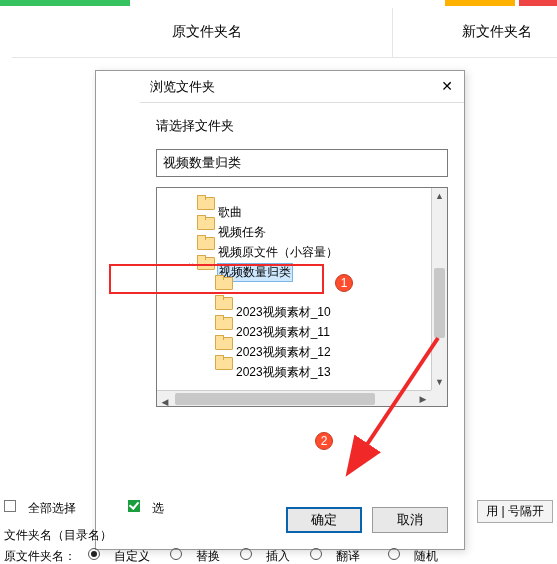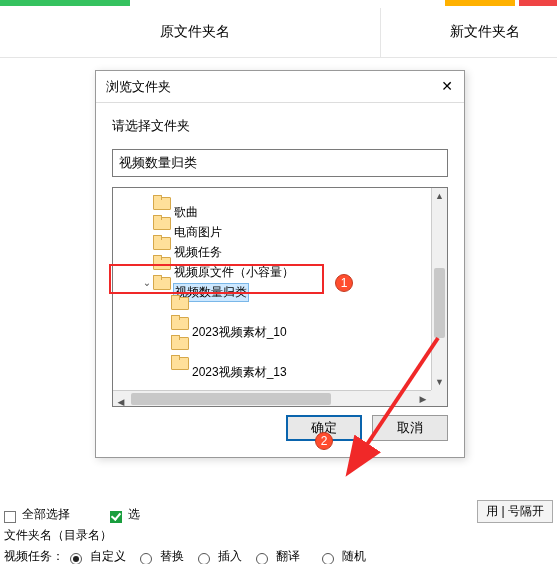--- a/index.html
+++ b/index.html
@@ -3,26 +3,26 @@
 <meta charset="utf-8">
 <style>
   * { box-sizing: border-box; font-family: "Microsoft YaHei", "SimSun", Arial, sans-serif; }
   body { margin: 0; width: 557px; height: 564px; background: #fff; overflow: hidden; position: relative; }
 
   .top-strip { position: absolute; top: 0; left: 0; right: 0; height: 6px; }
   .top-strip .a { position:absolute; left:0; width:130px; height:6px; background:#35c25f; }
   .top-strip .b { position:absolute; right:42px; width:70px; height:6px; background:#ffb100; }
   .top-strip .c { position:absolute; right:0; width:38px; height:6px; background:#ef4444; }
 
-  .cols { position:absolute; top:8px; left:0; right:0; height:50px; border-bottom:1px solid #e5e5e5; }
+  .cols { position:absolute; top:8px; left:12px; right:0; height:50px; border-bottom:1px solid #e5e5e5; }
   .cols .sep { position:absolute; top:0; left:380px; width:1px; height:100%; background:#e5e5e5; }
   .cols .h1 { position:absolute; left:160px; top:15px; font-size:14px; }
   .cols .h2 { position:absolute; left:450px; top:15px; font-size:14px;text-align:center; }
 
-  .dialog { position:absolute; left:95px; top:70px; width:370px; height:388px; background:#fff; border:1px solid #999; box-shadow:2px 2px 8px rgba(0,0,0,.15); }
+  .dialog { position:absolute; left:95px; top:70px; width:370px; height:480px; background:#fff; border:1px solid #999; box-shadow:2px 2px 8px rgba(0,0,0,.15);padding-left:44px; }
   .dlg-title { height:32px; line-height:32px; padding:0 10px; border-bottom:1px solid #ddd; font-size:13px; position:relative; }
   .dlg-close { position:absolute; right:6px; top:4px; width:22px; height:22px; text-align:center; line-height:22px; font-size:14px; cursor:pointer; }
   .dlg-sub { padding:14px 16px 6px; font-size:13px; }
   .dlg-path { margin:8px 16px 10px; border:1px solid #7a7a7a; padding:4px 6px; font-size:13px; background:#fff; }
   .tree-wrap { margin:0 16px; border:1px solid #7a7a7a; height:220px; background:#fff; position:relative; overflow:hidden; }
   .tree { position:absolute; inset:0 16px 16px 0; overflow:hidden; padding-top:4px; }
   .tree-row { display:flex; align-items:center; height:20px; font-size:12px; white-space:nowrap; }
   .indent { display:inline-block; height:1px; }
   .exp { width:12px; text-align:center; font-size:10px; color:#555; display:inline-block; }
   .folder-icon { width:16px; height:14px; display:inline-block; margin-right:4px; vertical-align:middle; position:relative; }
@@ -42,21 +42,21 @@
 
   .dlg-btns { position:absolute; right:16px; bottom:16px; display:flex; gap:10px; }
   .btn { width:76px; height:26px; font-size:13px; background:#e8e8e8; border:1px solid #999; cursor:pointer; display:flex; align-items:center; justify-content:center; }
   .btn.primary { border:2px solid #0a64ad; background:#e8e8e8; }
 
   .annot { position:absolute; pointer-events:none; }
   .badge { width:18px; height:18px; border-radius:50%; background:#ff4d2e; color:#fff; font-size:12px; display:flex; align-items:center; justify-content:center; border:1px solid #c23b22; }
   .redbox { border:2px solid #f02828; background:transparent; }
 
   .bottom-area { position:absolute; left:0; right:0; bottom:0; height:66px; font-size:12px; }
-  .brow { display:flex; align-items:flex-end; gap:6px; padding:2px 4px; }
+  .brow { display:flex; align-items:flex-start; gap:12px; padding:2px 4px; }
   .cb { width:12px; height:12px; border:1px solid #777; display:inline-block; vertical-align:middle; }
   .cb.checked { background:#1a9e3e; position:relative; border-color:#1a9e3e; }
   .cb.checked::after { content:""; position:absolute; left:2px; top:-1px; width:4px; height:7px; border:solid #fff; border-width:0 2px 2px 0; transform:rotate(40deg); }
   .radio { width:12px; height:12px; border:1px solid #555; border-radius:50%; display:inline-block; vertical-align:middle; position:relative; }
   .radio.on::after { content:""; position:absolute; left:2px; top:2px; width:6px; height:6px; border-radius:50%; background:#222; }
   .obtn { border:1px solid #aaa; padding:2px 8px; margin-left:6px; background:#f4f4f4; }
 </style>
 </head>
 <body>
 
@@ -85,26 +85,20 @@
         <div class="tree-row">
           <span class="indent" style="width: 28px;"></span>
           <span class="exp"></span>
           <span class="folder-icon"></span>
           <span class="tree-label">歌曲</span>
         </div>
         <div class="tree-row">
           <span class="indent" style="width: 28px;"></span>
           <span class="exp"></span>
           <span class="folder-icon"></span>
-          <span class="tree-label">电商图片</span>
-        </div>
-        <div class="tree-row">
-          <span class="indent" style="width: 28px;"></span>
-          <span class="exp"></span>
-          <span class="folder-icon"></span>
           <span class="tree-label">视频任务</span>
         </div>
         <div class="tree-row">
           <span class="indent" style="width: 28px;"></span>
           <span class="exp"></span>
           <span class="folder-icon"></span>
           <span class="tree-label">视频原文件（小容量）</span>
         </div>
         <div class="tree-row">
           <span class="indent" style="width: 28px;"></span>
@@ -120,20 +114,27 @@
         <div class="tree-row">
           <span class="indent" style="width: 46px;"></span>
           <span class="exp"></span>
           <span class="folder-icon"></span>
           <span class="tree-label">2023视频素材_10</span>
         </div>
         <div class="tree-row">
           <span class="indent" style="width: 46px;"></span>
           <span class="exp"></span>
           <span class="folder-icon"></span>
+          <span class="tree-label">2023视频素材_11</span>
+        </div>
+        <div class="tree-row">
+          <span class="indent" style="width: 46px;"></span>
+          <span class="exp"></span>
+          <span class="folder-icon"></span>
+          <span class="tree-label">2023视频素材_12</span>
         </div>
         <div class="tree-row">
           <span class="indent" style="width: 46px;"></span>
           <span class="exp"></span>
           <span class="folder-icon"></span>
           <span class="tree-label">2023视频素材_13</span>
         </div>
       </div>
     <div class="vscroll">
       <div class="up">▲</div>
@@ -178,21 +179,21 @@
     <span style="width:28px"></span>
     <span class="cb checked"></span>
     <span>选</span>
     <span style="flex:1"></span>
     <span class="obtn">用 | 号隔开</span>
   </div>
   <div class="brow">
     <span>文件夹名（目录名）</span>
   </div>
   <div class="brow" id="radios-row">
-    <span>视频任务：</span>
+    <span>原文件夹名：</span>
   <span class="radio on"></span>
       <span style="margin-right: 8px; margin-left: 2px;">自定义</span>
       <span class="radio"></span>
       <span style="margin-right: 8px; margin-left: 2px;">替换</span>
       <span class="radio"></span>
       <span style="margin-right: 8px; margin-left: 2px;">插入</span>
       <span class="radio"></span>
       <span style="margin-right: 16px; margin-left: 2px;">翻译</span>
       <span class="radio"></span>
       <span style="margin-right: 8px; margin-left: 2px;">随机</span>

